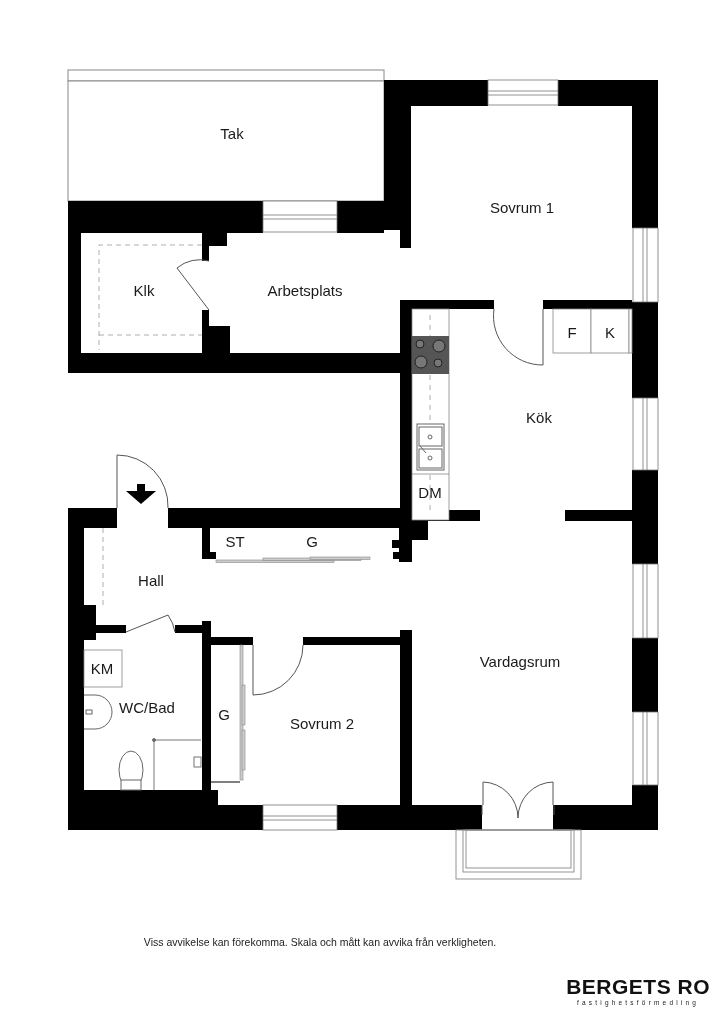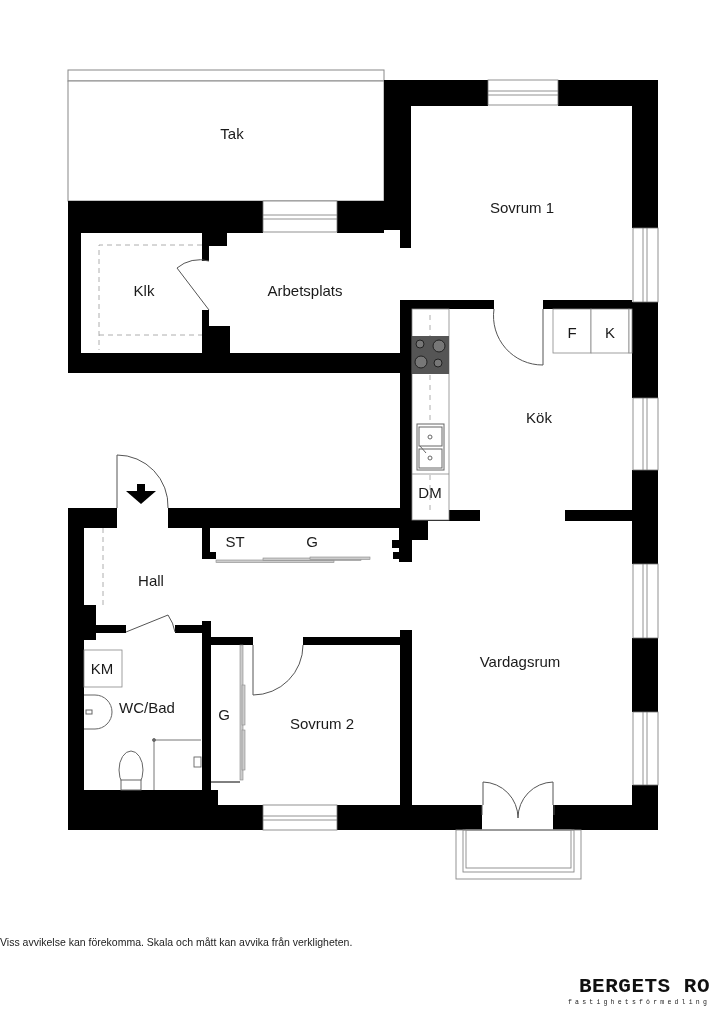--- a/index.html
+++ b/index.html
@@ -1,21 +1,21 @@
 <!DOCTYPE html>
 <html><head>
 <meta charset="utf-8">
 <style>
   html, body { margin: 0; padding: 0; background: #ffffff; }
   body { width: 724px; height: 1024px; position: relative; overflow: hidden; font-family: "Liberation Sans", sans-serif; }
   #plan { position: absolute; left: 0; top: 0; width: 724px; height: 1024px; }
   .room-label { font-family: "Liberation Sans", sans-serif; font-size: 15px; fill: #1a1a1a; text-anchor: middle; }
   .small-label { font-family: "Liberation Sans", sans-serif; font-size: 15px; fill: #1a1a1a; text-anchor: middle; }
-  .disclaimer { position: absolute; left: 0; width: 640px; top: 936px; text-align: left; font-size: 10.5px; color: #222; font-family: "Liberation Sans", sans-serif; }
-  .brand { position: absolute; right: 14px; top: 976px; text-align: right; font-family: Liberation Mono, monospace; }
+  .disclaimer { position: absolute; left: 0; width: 640px; top: 936px; text-align: center; font-size: 10.5px; color: #222; font-family: "Liberation Sans", sans-serif; }
+  .brand { position: absolute; right: 14px; top: 976px; text-align: center; font-family: Liberation Sans, sans-serif; }
   .brand-name { font-size: 21px; font-weight: bold; color: #111; letter-spacing: 0.5px; line-height: 22px; }
   .brand-sub { font-size: 6.5px; color: #222; letter-spacing: 3.2px; line-height: 10px; }
 </style>
 </head>
 <body>
 
 <svg id="plan" viewBox="0 0 724 1024" xmlns="http://www.w3.org/2000/svg">
 
   <g>
     <rect x="68" y="70" width="316" height="11" fill="#fff" stroke="#888" stroke-width="1"></rect>

